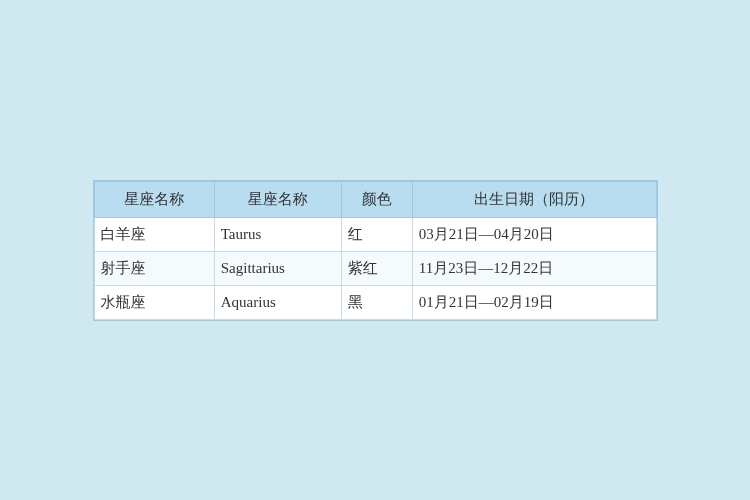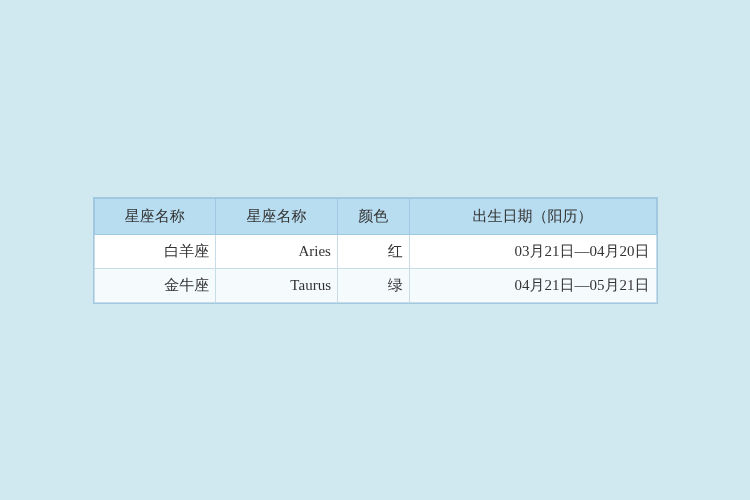--- a/index.html
+++ b/index.html
@@ -26,21 +26,21 @@
       background-color: #b8ddf0;
       color: #333;
       padding: 8px 6px;
       text-align: center;
       border: 1px solid #a0c8e0;
       font-weight: normal;
       font-size: 15px;
     }
     td {
       padding: 7px 6px;
-      text-align: right;
+      text-align: left;
       border: 1px solid #c8dce8;
       color: #333;
       font-size: 15px;
       background-color: #ffffff;
     }
     tr:nth-child(even) td {
       background-color: #f5fafd;
     }
   </style>
 </head>
@@ -52,25 +52,31 @@
       <tr>
       <th>星座名称</th>
           <th>星座名称</th>
           <th>颜色</th>
           <th>出生日期（阳历）</th>
         </tr>
     </thead>
     <tbody id="table-body">
     <tr>
           <td>白羊座</td>
-          <td>Aries</td>
+          <td>Taurus</td>
           <td>红</td>
           <td>03月21日—04月20日</td>
         </tr>
         <tr>
-          <td>金牛座</td>
-          <td>Taurus</td>
-          <td>绿</td>
-          <td>04月21日—05月21日</td>
+          <td>射手座</td>
+          <td>Sagittarius</td>
+          <td>紫红</td>
+          <td>11月23日—12月22日</td>
+        </tr>
+        <tr>
+          <td>水瓶座</td>
+          <td>Aquarius</td>
+          <td>黑</td>
+          <td>01月21日—02月19日</td>
         </tr>
       </tbody>
   </table>
 </div>
 
 </body></html>

